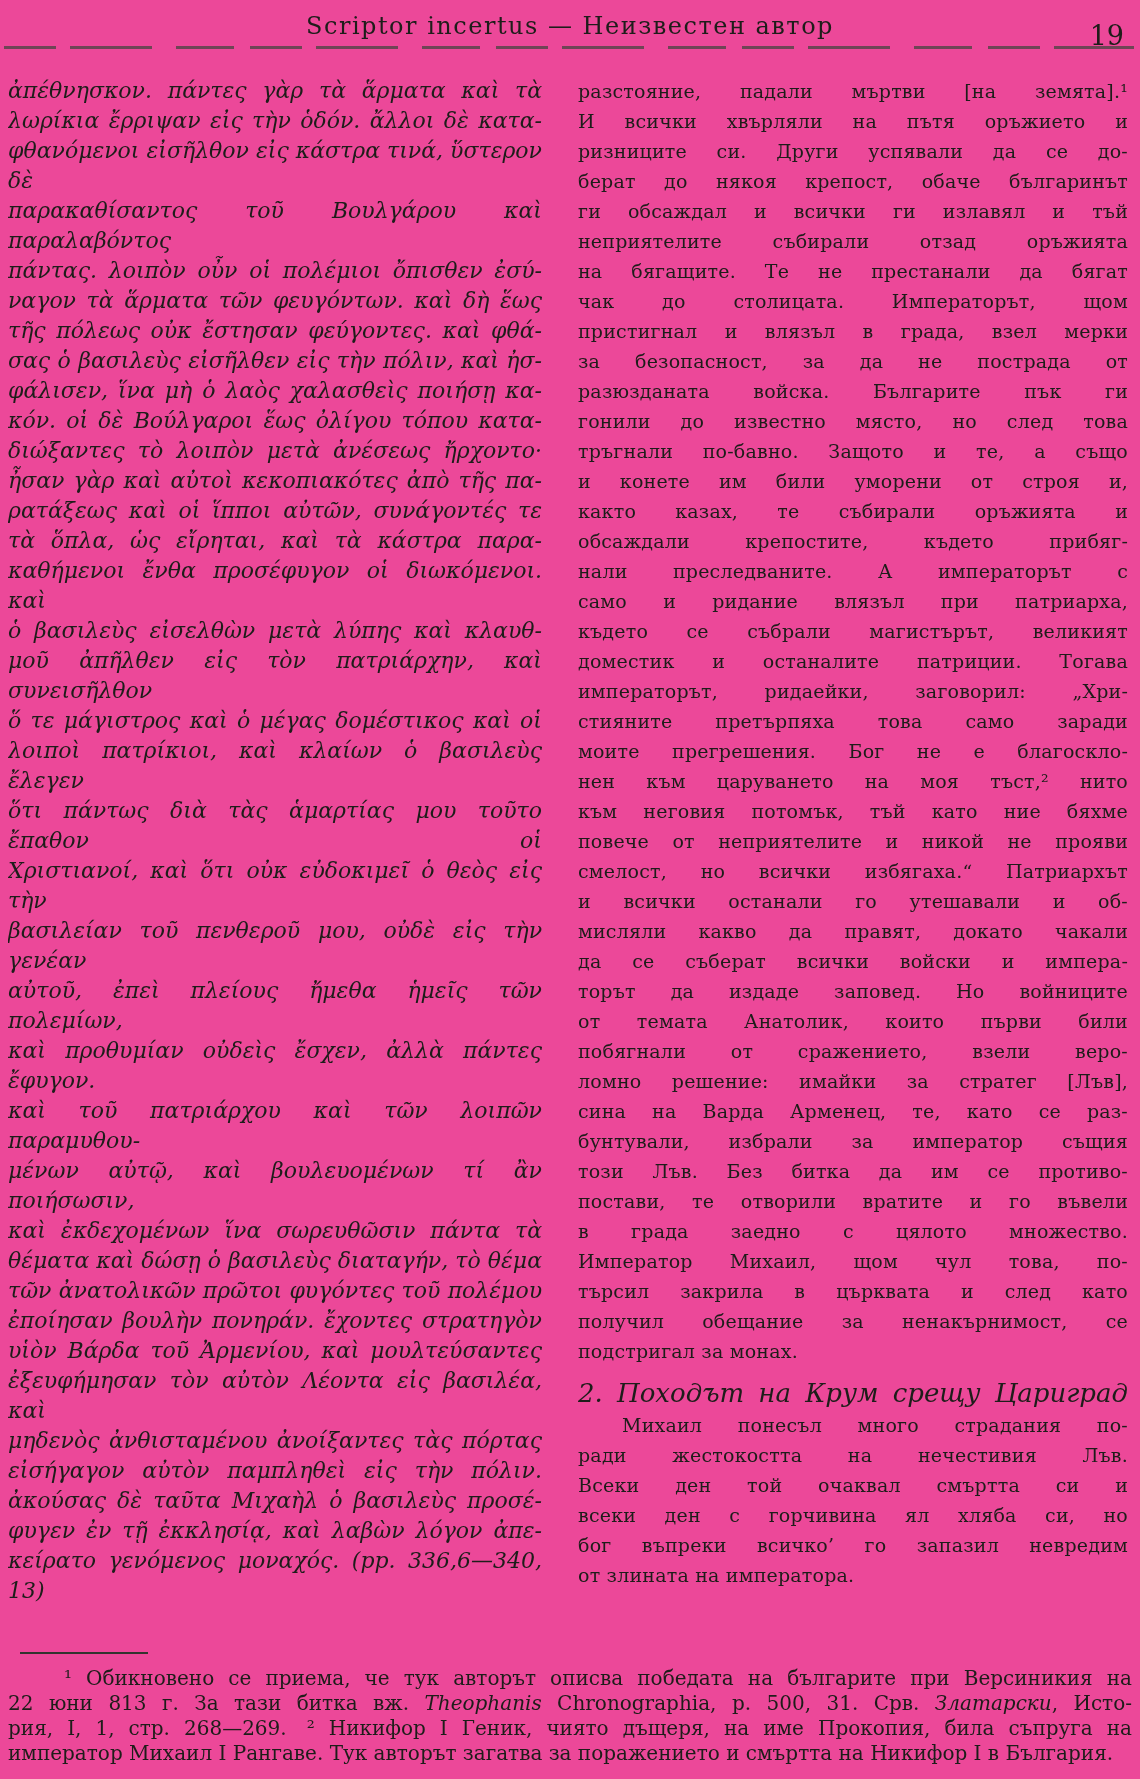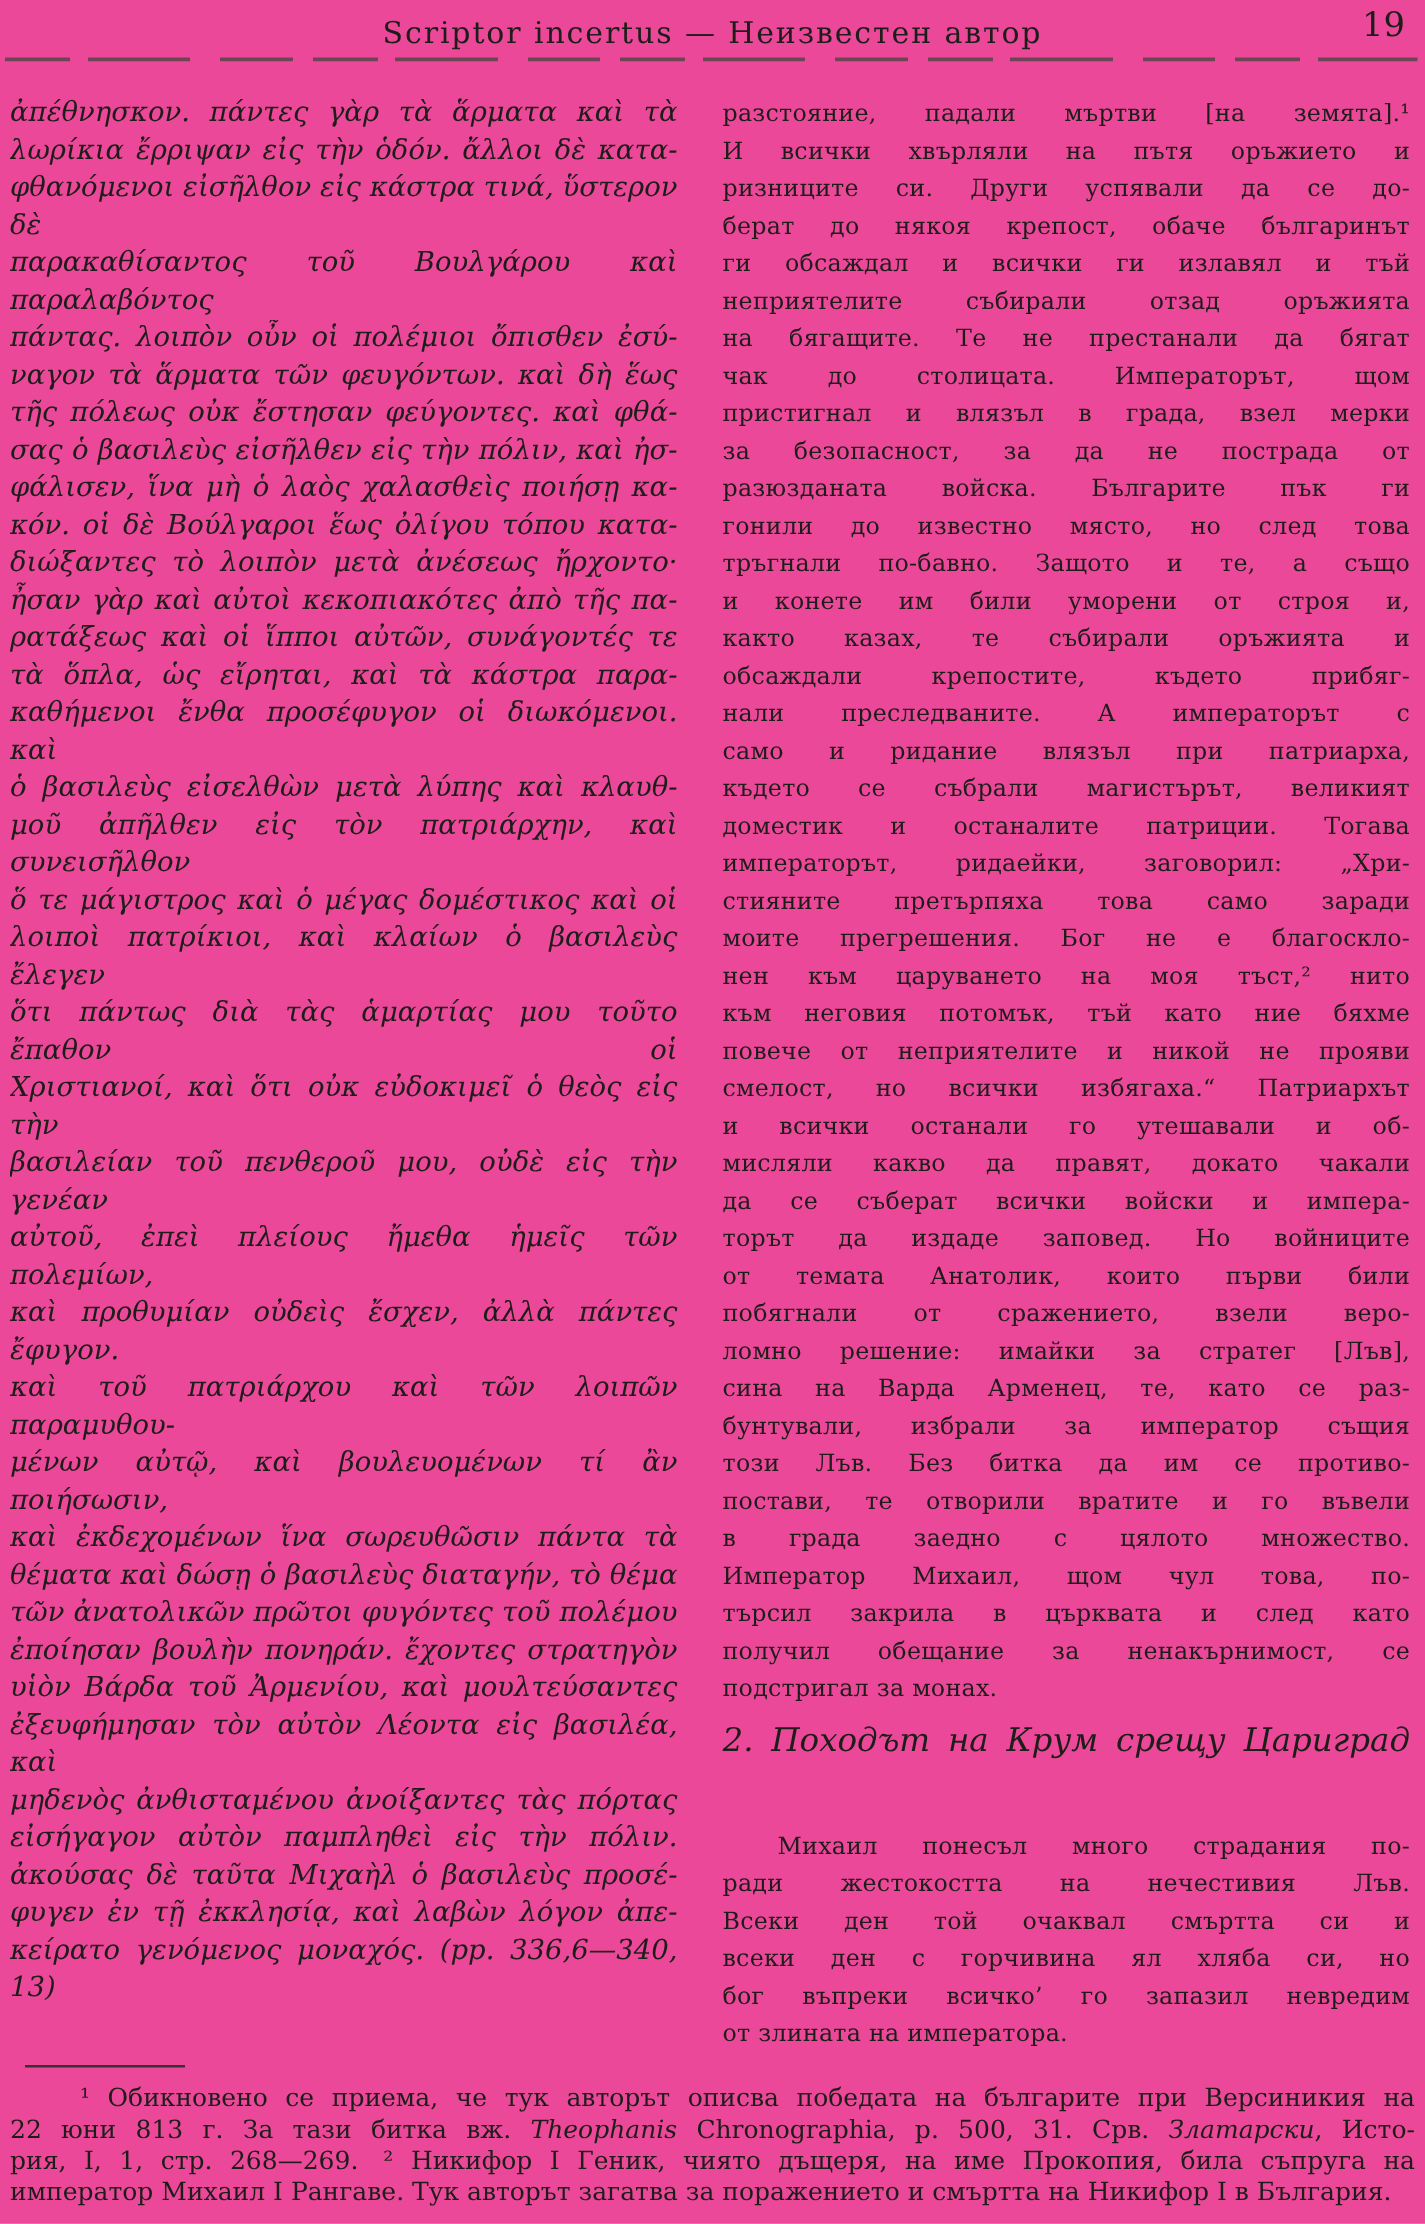--- a/index.html
+++ b/index.html
@@ -6,21 +6,21 @@
   .page {
     position:relative; width:1140px; height:1779px;
     background:#ec4899; color:#1e1d1a; overflow:hidden;
     font-family:"DejaVu Serif","Liberation Serif",serif;
   }
   
   .htitle {
     position:absolute; top:12px; left:0; width:100%;
     text-align:center; font-size:24px; letter-spacing:1.5px;
   }
-  .hpage { position:absolute; top:5px; right:16px; font-size:27px;text-align:right; }
+  .hpage { position:absolute; top:20px; right:16px; font-size:27px;text-align:right; }
   .hrule {
     position:absolute; top:46px; left:4px; width:1130px; height:3px;
     background:repeating-linear-gradient(90deg,
       #45443f 0 52px, transparent 52px 66px,
       #45443f 66px 148px, transparent 148px 172px,
       #45443f 172px 230px, transparent 230px 246px);
     opacity:.75;
   }
   
   .col { position:absolute; top:76px; }
@@ -29,21 +29,21 @@
   
   .tline { text-align:justify; text-align-last:justify; overflow:hidden; }
   .tlast { text-align-last:left; }
   .tindent { text-indent:44px; }
   .greek .tline { font-style:italic; font-size:22px; line-height:30px; }
   .cyr .tline   { font-size:19px; line-height:30px; letter-spacing:.2px; }
   
   .heading { font-style:italic; }
   .heading-right { margin-top:10px; font-size:26px; line-height:34px;
                    text-align:justify; text-align-last:justify; overflow:hidden; }
-  .para2-right { margin-top:52px; }
+  .para2-right { }
   
   .fnrule { position:absolute; top:1652px; left:20px; width:128px; height:2px; background:#34332f; }
   .footnotes { position:absolute; top:1666px; left:8px; width:1124px; }
   .footnotes .tline { font-size:20px; line-height:25px; }
   .footnotes .tindent { text-indent:56px; }
 </style>
 </head>
 <body>
 
 <div class="page">

